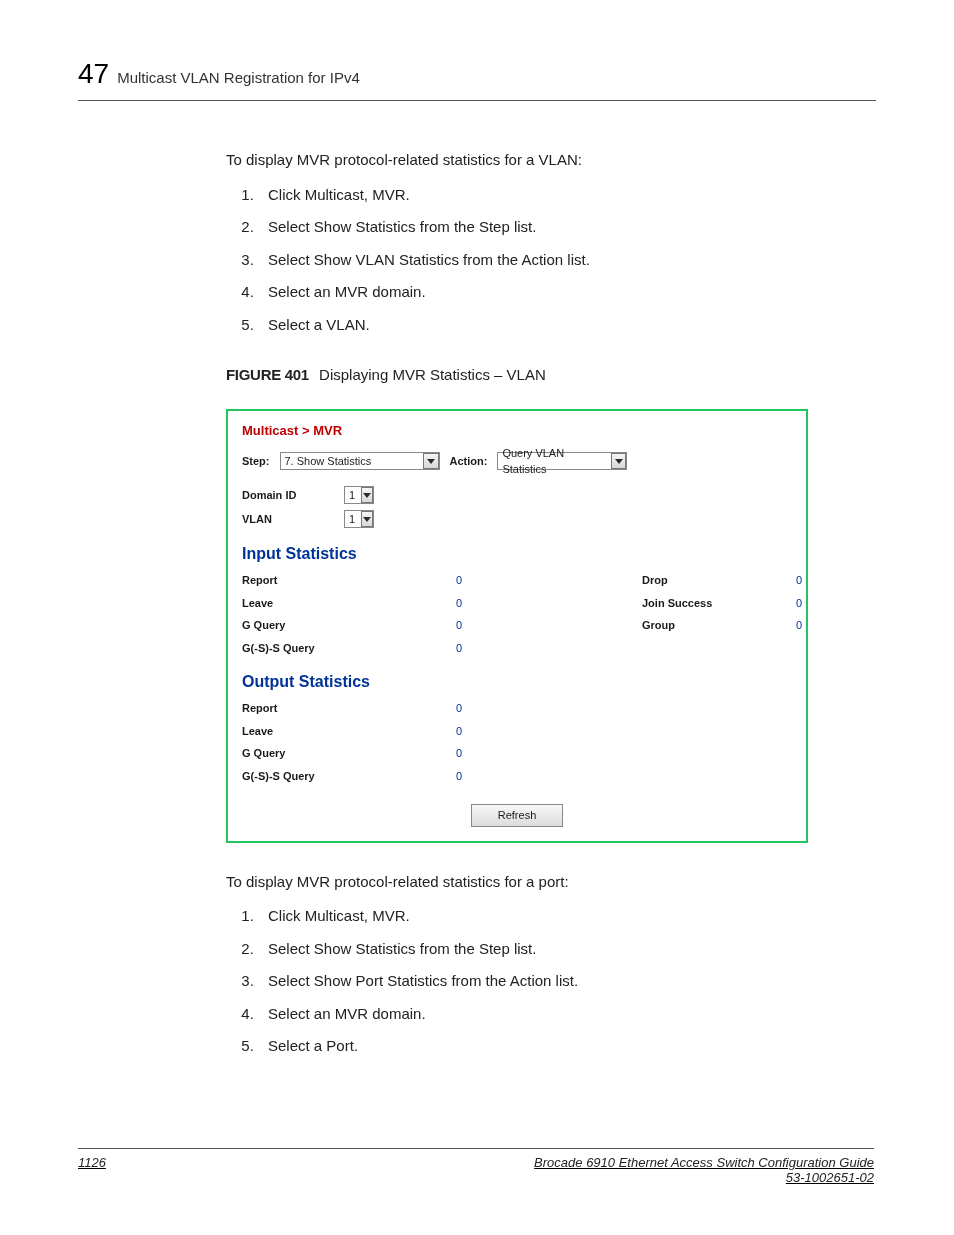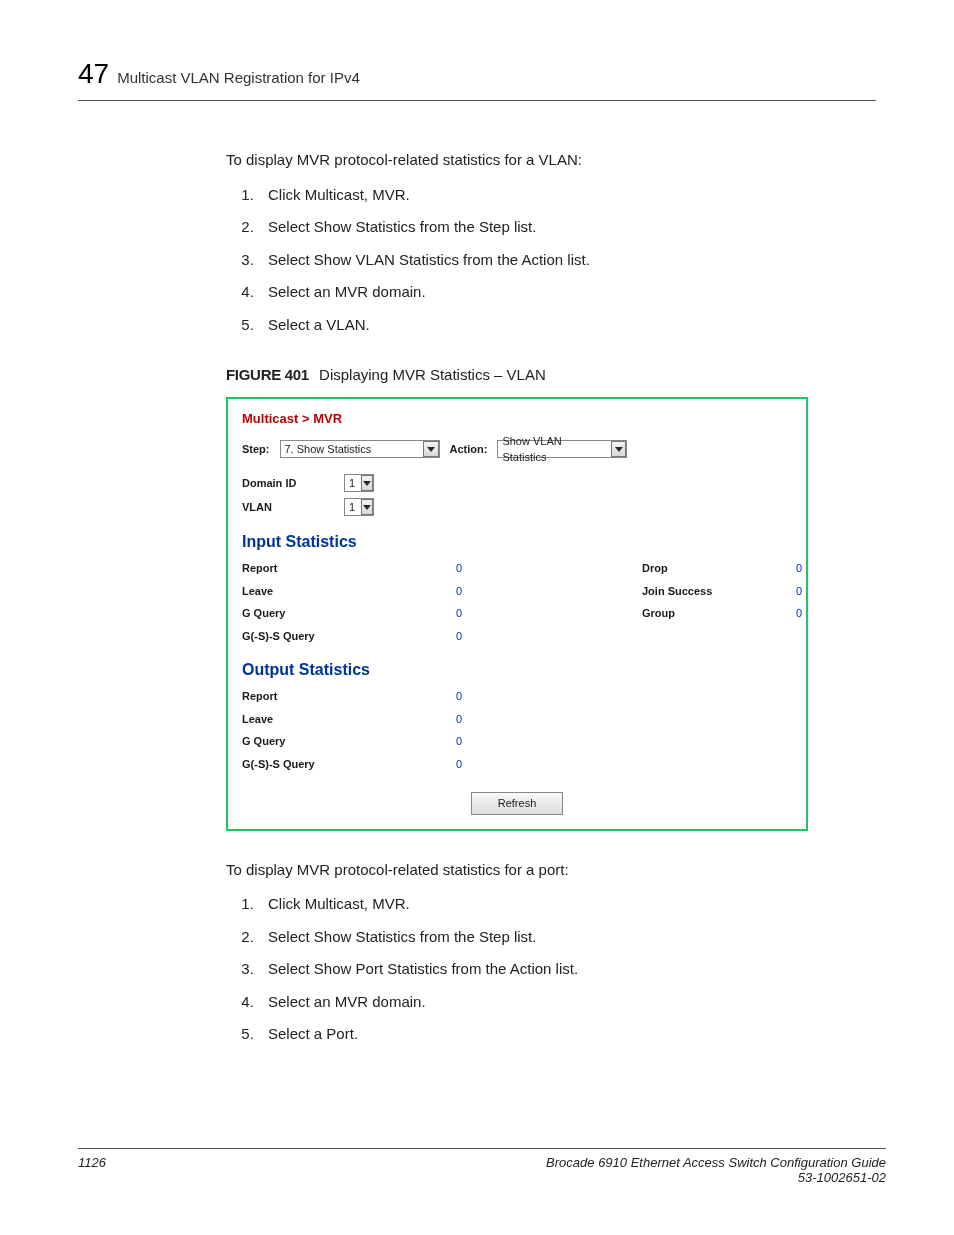--- a/index.html
+++ b/index.html
@@ -34,21 +34,21 @@
     }
     .content {
       margin-left: 148px;
       font-size: 15px;
       color: #222;
       line-height: 1.5;
     }
     .intro { margin-bottom: 12px; }
     .steps { list-style: decimal; padding-left: 32px; margin-bottom: 28px; }
     .steps li { margin-bottom: 10px; padding-left: 10px; }
-    .figure-line { margin-bottom: 10px; }
+    .figure-line { margin-bottom: 22px; }
     .figure-label { font-weight: bold; font-family: Arial, sans-serif; letter-spacing: -0.3px; }
     .figure-title { margin-left: 6px; }
 
     .screenshot {
       border: 2px solid #22c55e;
       width: 582px;
       font-family: Arial, sans-serif;
       font-size: 11px;
       color: #1a1a1a;
       margin-bottom: 28px;
@@ -135,21 +135,22 @@
       border: 1px solid #888;
       background: linear-gradient(#f8f8f8, #dcdcdc);
       font-size: 11px;
       padding: 2px 26px;
     }
 
     .footer {
       position: absolute;
       bottom: 50px;
       left: 78px;
-      right: 68px;
+      right: 80px;
+      text-decoration: underline;
     }
     .footer-hr {
       border: none;
       border-top: 1px solid #555;
       margin-bottom: 6px;
     }
     .footer-row {
       display: flex;
       justify-content: space-between;
       font-size: 13px;
@@ -190,21 +191,21 @@
       <div class="control-row">
         <span class="lbl">Step:</span>
         <span class="faux-select step-select">
           <span class="selv">7. Show Statistics</span>
           <span class="sel-btn">
               <span class="tri"></span>
             </span>
         </span>
         <span class="lbl">Action:</span>
         <span class="faux-select action-select">
-          <span class="selv">Show VLAN Statistics</span>
+          <span class="selv">Query VLAN Statistics</span>
           <span class="sel-btn">
               <span class="tri"></span>
             </span>
         </span>
       </div>
 
       <div class="domain-row">
         <span class="dlbl">Domain ID</span>
         <span class="faux-select small-select">
           <span class="selv">1</span>

